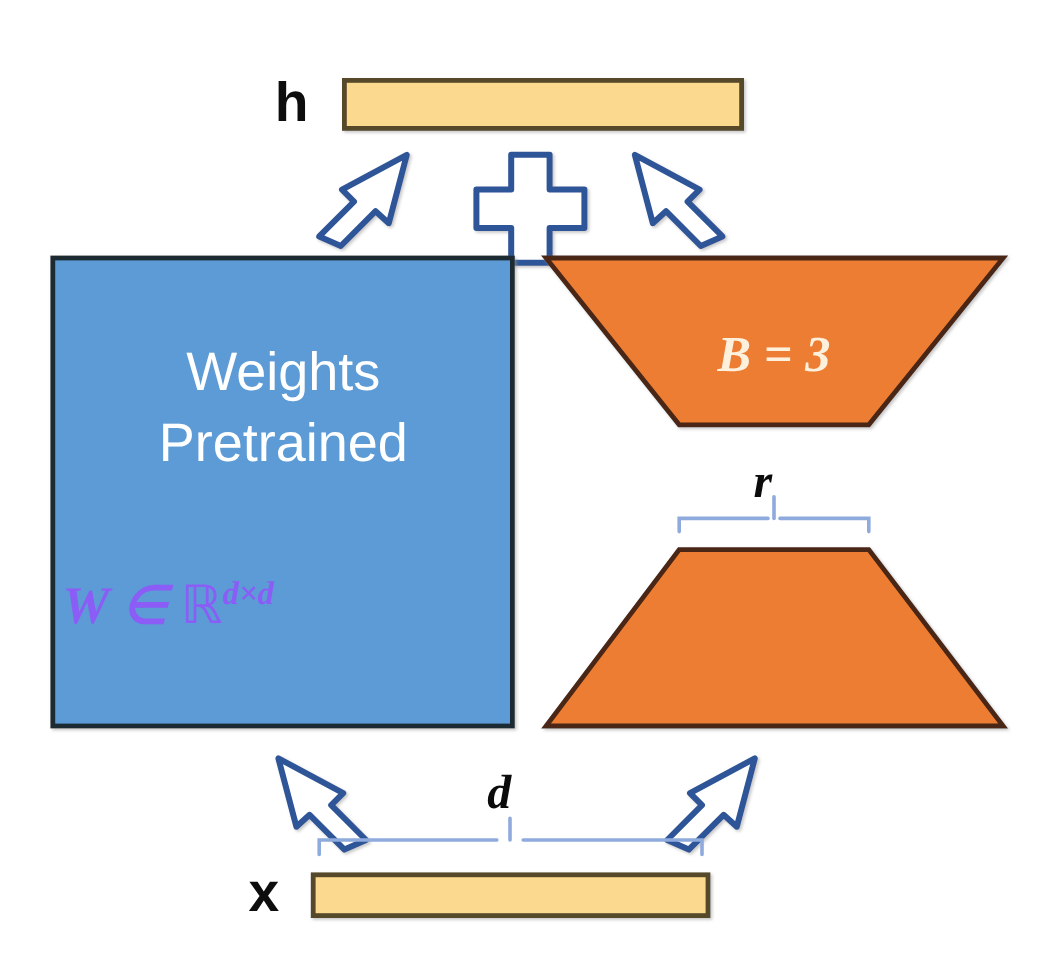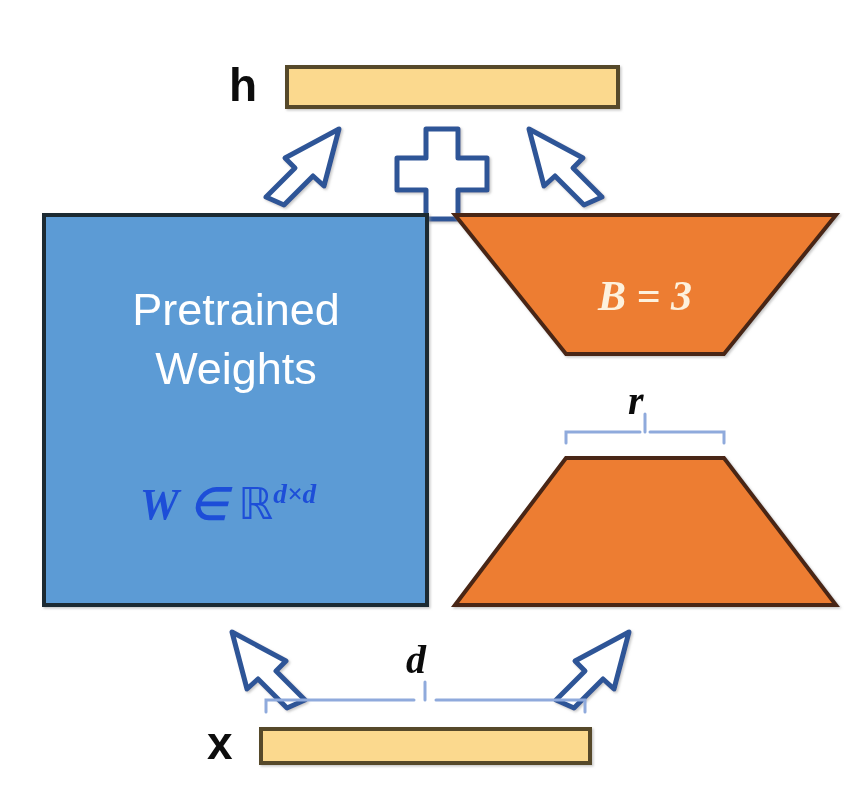--- a/index.html
+++ b/index.html
@@ -51,29 +51,29 @@
     text-align: center;
     font-family: "Liberation Sans", sans-serif;
     font-size: 45px;
     font-weight: 400;
     color: #ffffff;
     line-height: 1.32;
     letter-spacing: 0px;
   }
   .box-formula {
     position: absolute;
-    left: 36px;
+    left: 52px;
     top: 478px;
     width: 384px;
-    text-align: center;
+    text-align: left;
     font-family: "Liberation Serif", serif;
     font-style: italic;
     font-weight: 700;
     font-size: 44px;
-    color: #1d4ed8;
+    color: #8b5cf6;
   }
   .box-formula .sup {
     font-size: 0.62em;
     vertical-align: super;
     font-style: italic;
   }
   .box-formula .bbR {
     font-style: normal;
     font-family: "DejaVu Sans", sans-serif;
     font-weight: 400;
@@ -170,22 +170,22 @@
 
   <div class="lbl vec-label" id="h-label">h</div>
 
   <div class="lbl vec-label" id="x-label">x</div>
 
   <div class="lbl brace-label" id="r-label">r</div>
 
   <div class="lbl brace-label" id="d-label">d</div>
 
   <div class="box-title">
+    <div>Weights</div>
     <div>Pretrained</div>
-    <div>Weights</div>
   </div>
 
   <div class="box-formula">
     <span>W</span><span> ∈ </span><span class="bbR">ℝ</span><span class="sup">d×d</span>
   </div>
 
   <div class="tz-formula" id="b-formula">B = 3</div>
 
 
 </div>

